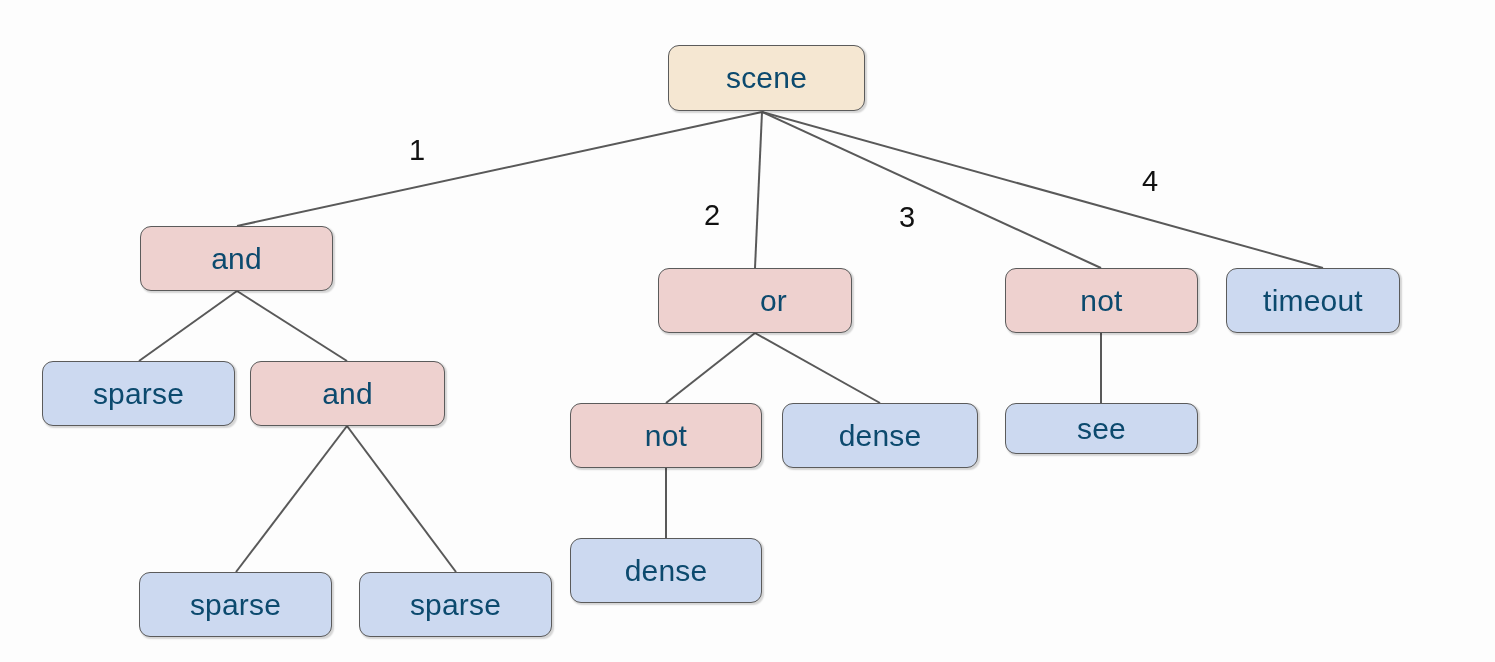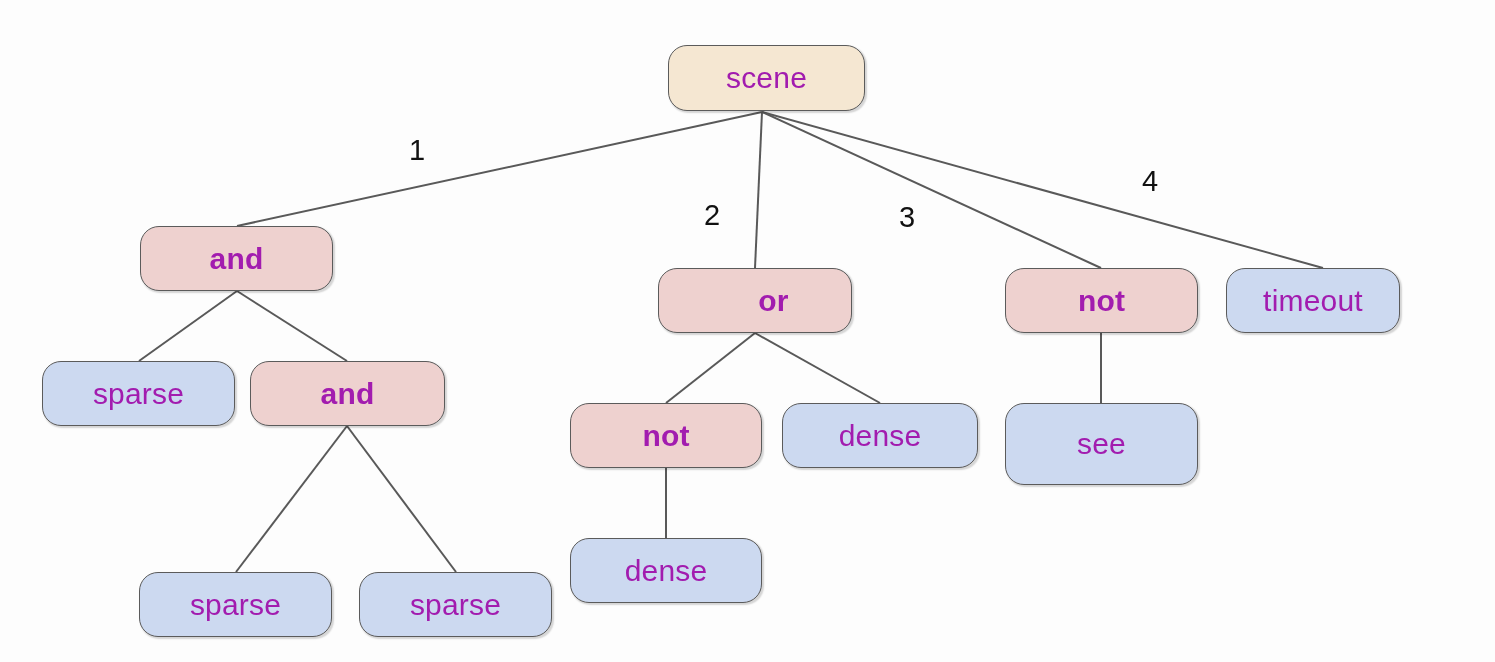--- a/index.html
+++ b/index.html
@@ -19,32 +19,32 @@
     position: absolute;
     left: 0;
     top: 0;
     width: 1495px;
     height: 662px;
   }
   .node {
     position: absolute;
     box-sizing: border-box;
     border: 1.6px solid #5b5b5b;
-    border-radius: 19px;
+    border-radius: 11px;
     display: flex;
     align-items: center;
     justify-content: center;
-    color: #a21caf;
+    color: #0c4a6e;
     font-size: 30px;
     line-height: 1;
     letter-spacing: 0.2px;
     box-shadow: 1.5px 1.5px 1.5px rgba(0,0,0,0.16);
     z-index: 2;
   }
-  .node.op    { background: #eed1cf; font-weight: bold; }
+  .node.op    { background: #eed1cf; }
   .node.leaf  { background: #ccd9f0; }
   .node.root  { background: #f5e7d2; }
   .node span  { pointer-events: none; }
   .edge-label {
     position: absolute;
     font-size: 29px;
     color: #111111;
     z-index: 3;
     line-height: 1;
     white-space: nowrap;
@@ -89,21 +89,21 @@
       </div>
       <div class="node op" style="left: 250px; top: 361px; width: 195px; height: 65px;">
         <span>and</span>
       </div>
       <div class="node op" style="left: 570px; top: 403px; width: 192px; height: 65px;">
         <span>not</span>
       </div>
       <div class="node leaf" style="left: 782px; top: 403px; width: 196px; height: 65px;">
         <span>dense</span>
       </div>
-      <div class="node leaf" style="left: 1005px; top: 403px; width: 193px; height: 82px;">
+      <div class="node leaf" style="left: 1005px; top: 403px; width: 193px; height: 51px;">
         <span>see</span>
       </div>
       <div class="node leaf" style="left: 570px; top: 538px; width: 192px; height: 65px;">
         <span>dense</span>
       </div>
       <div class="node leaf" style="left: 139px; top: 572px; width: 193px; height: 65px;">
         <span>sparse</span>
       </div>
       <div class="node leaf" style="left: 359px; top: 572px; width: 193px; height: 65px;">
         <span>sparse</span>

